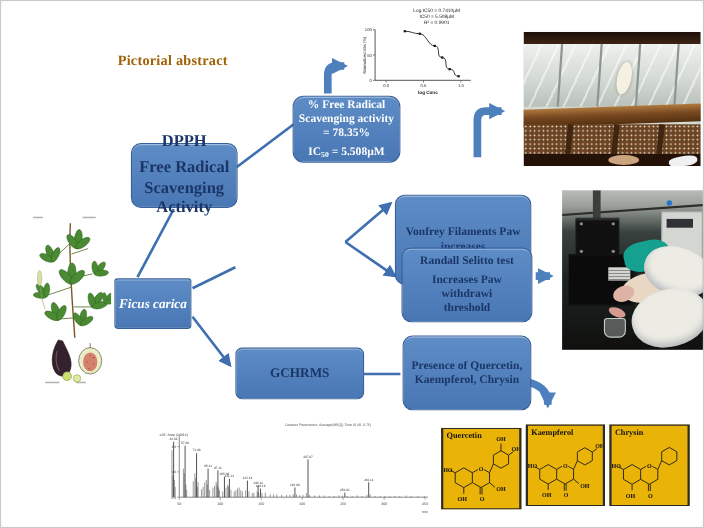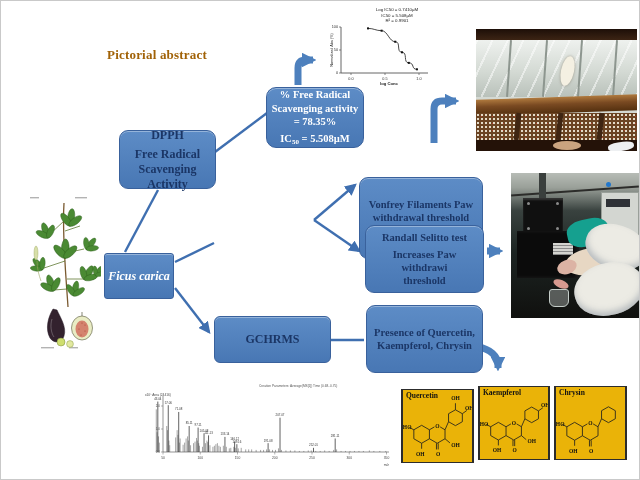--- a/index.html
+++ b/index.html
@@ -9,21 +9,21 @@
   #heading{left:106px;top:46px;font-weight:bold;font-size:13px;color:#a16207;letter-spacing:.2px;}
   
   .box{position:absolute;background:linear-gradient(180deg,#5d8cc6 0%,#4877b4 100%);
        border:1px solid #39619c;border-radius:9px;color:#1b3666;
        font-weight:bold;font-size:10.5px;line-height:1.25;text-align:center;
        display:flex;flex-direction:column;justify-content:center;align-items:center;
        box-shadow:inset 0 1px 0 rgba(255,255,255,.35);box-sizing:border-box;padding:2px 3px;}
   .box .bx-line{width:100%;}
   .gap-first .bx-line:first-child{margin-bottom:4px;}
   #box-ficus{left:103px;top:252px;width:70px;height:46px;border-radius:3px;color:#fff;font-style:italic;font-size:12px;}
-  #box-dpph{left:118px;top:129px;width:97px;height:59px;font-size:12px;}
+  #box-dpph{left:118px;top:129px;width:97px;height:59px;font-size:15px;}
   #box-free{left:265px;top:86px;width:98px;height:61px;color:#fff;border-radius:10px;}
   #box-tactile{left:212px;top:192px;width:98px;height:56px;font-size:11px;}
   #box-vonfrey{left:358px;top:144px;width:124px;height:82px;margin-top:32px;}
   #box-randall{left:364px;top:224px;width:119px;height:68px;}
   #box-gchrms{left:213px;top:315px;width:117px;height:47px;font-size:12px;border-radius:6px;}
   #box-presence{left:365px;top:304px;width:117px;height:68px;}
   sub{font-size:7px;vertical-align:-2px;}
   
   .photo{position:absolute;overflow:hidden;}
   #cage-photo{left:475px;top:28px;width:161px;height:122px;background:#d4d9d3;}
@@ -378,21 +378,20 @@
     <div class="bx-line" style="margin-top:4px">
       <span>IC</span><sub>50</sub><span> = 5.508µM</span>
     </div>
   </div>
   <div class="box" id="box-ficus">
       <span>Ficus carica</span>
     </div>
   <div class="box" id="box-vonfrey">
       <div>
         <div class="bx-line">Vonfrey Filaments Paw</div>
-        <div class="bx-line">withdrawal threshold</div>
         <div class="bx-line">increases</div>
       </div>
     </div>
   <div class="box" id="box-randall">
       <div class="gap-first">
         <div class="bx-line">Randall Selitto test</div>
         <div class="bx-line">Increases Paw withdrawi</div>
         <div class="bx-line">threshold</div>
       </div>
     </div>

